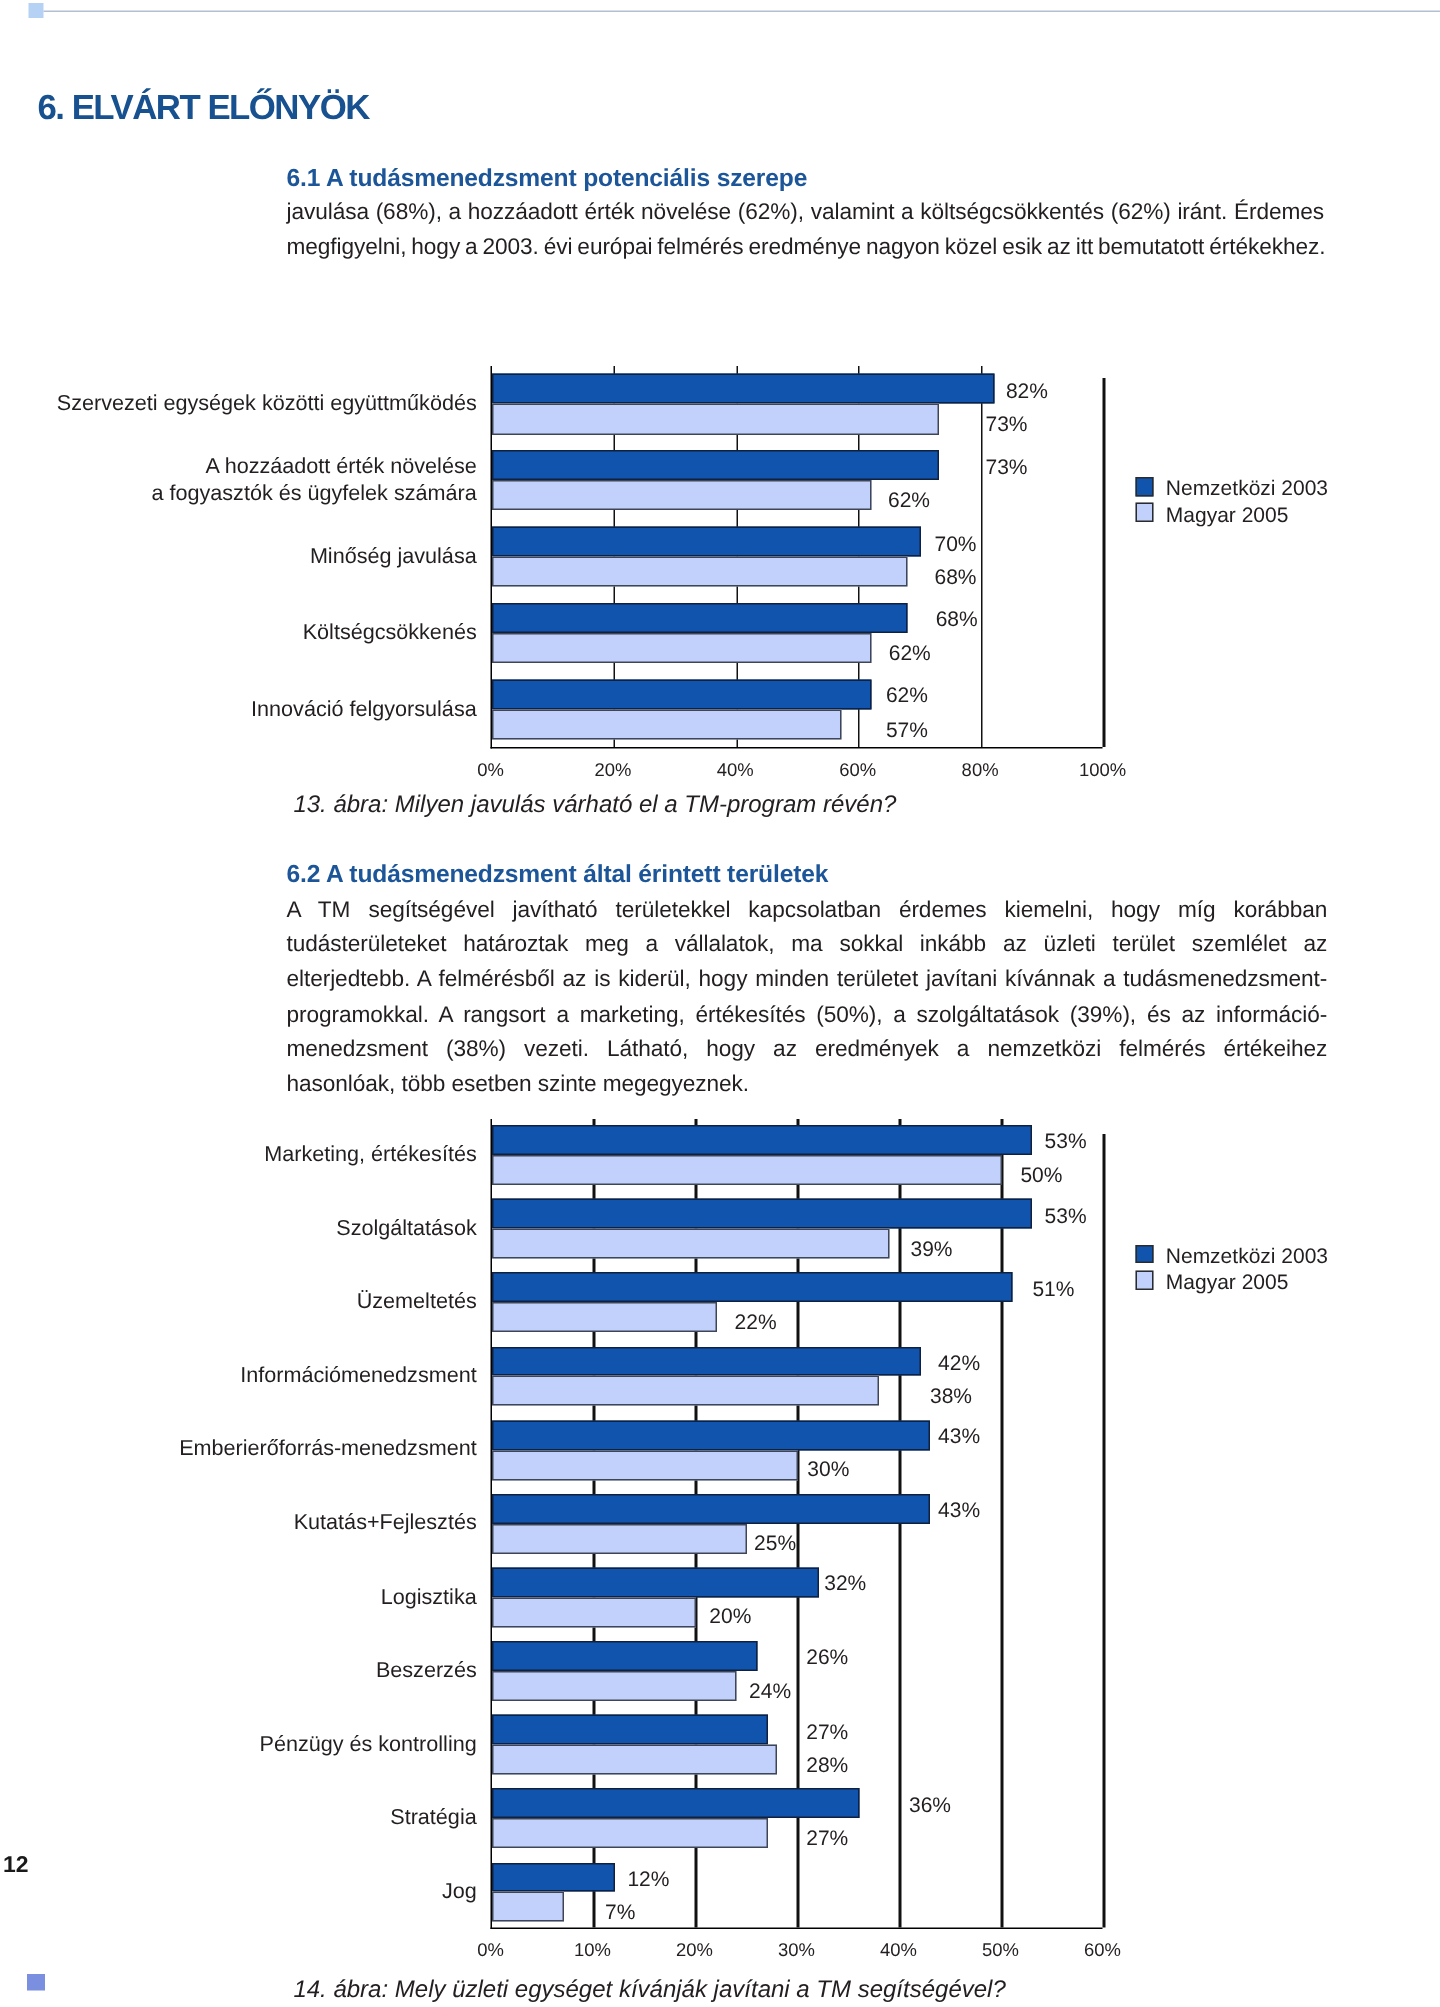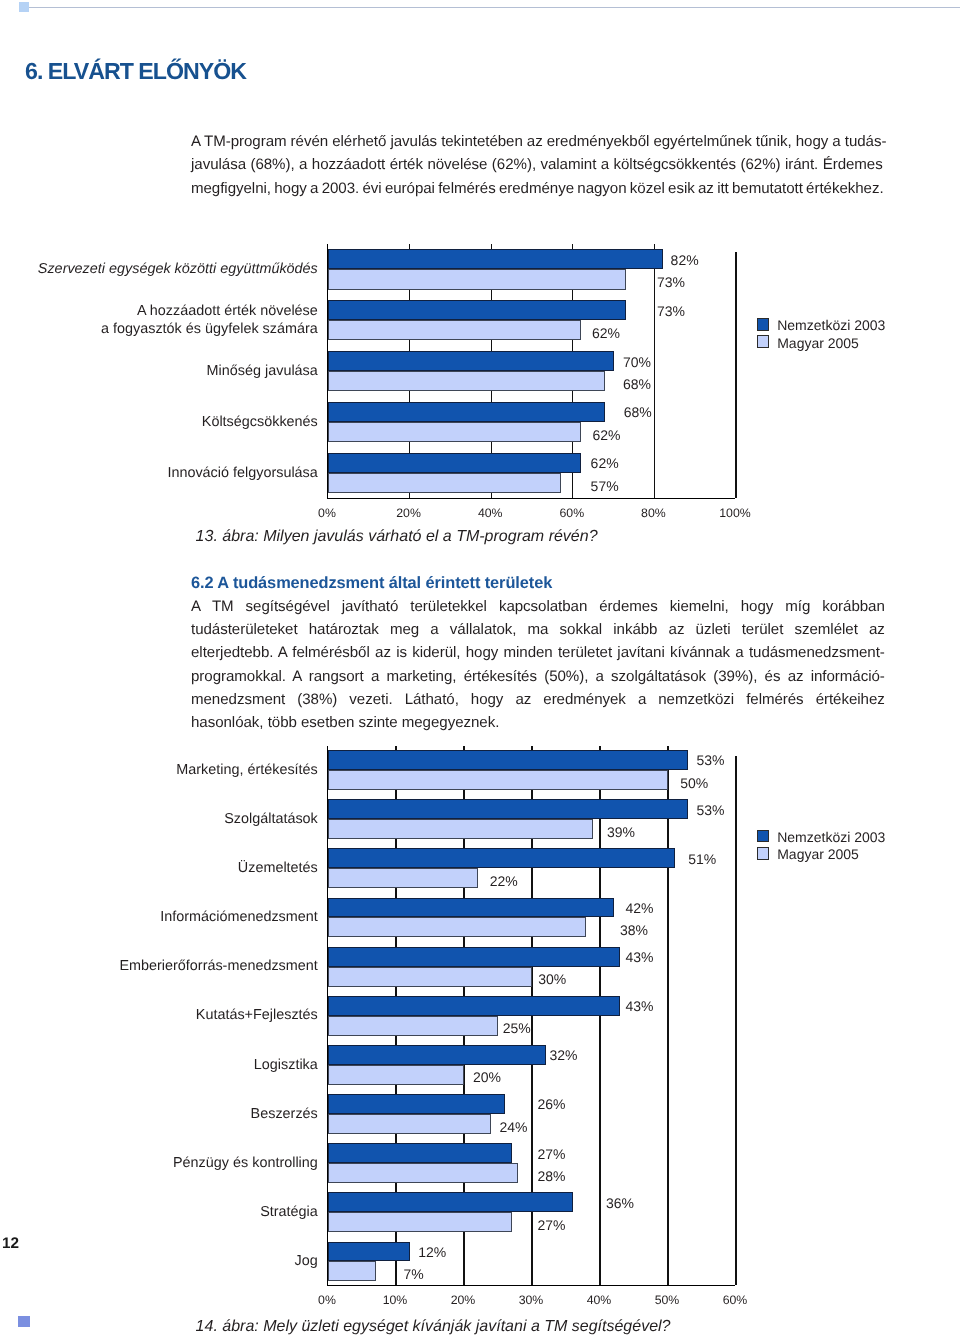--- a/index.html
+++ b/index.html
@@ -43,22 +43,24 @@
 </head>
 <body>
 
 <div class="page">
 
   <div id="header-square"></div>
   <div id="header-rule"></div>
 
   <div id="page-title">6. ELVÁRT ELŐNYÖK</div>
 
+  <div class="col" style="top:109px">
+    <div class="subhead">6.1 A tudásmenedzsment potenciális szerepe</div>
+  </div>
   <div class="col para nowrap" id="p1" style="top:130.1px">
-      <span class="ln" style="word-spacing: -0.0617188px;">A TM-program révén elérhető javulás tekintetében az eredményekből egyértelműnek tűnik, hogy a tudás-</span>
       <span class="ln" style="word-spacing: 0.309635px;">javulása (68%), a hozzáadott érték növelése (62%), valamint a költségcsökkentés (62%) iránt. Érdemes</span>
       <span class="ln" style="word-spacing: -0.857812px;">megfigyelni, hogy a 2003. évi európai felmérés eredménye nagyon közel esik az itt bemutatott értékekhez.</span>
     </div>
 
   <div class="chart" id="chart13" style="left: 0px; top: 0px; width: 960px; height: 0px;">
       <div class="plot" style="left: 327px; top: 244px; width: 408px; height: 254.5px;">
         <div class="gridline" style="left: 81.05px;"></div>
         <div class="gridline" style="left: 162.65px;"></div>
         <div class="gridline" style="left: 244.25px;"></div>
         <div class="gridline" style="left: 325.85px;"></div>
@@ -69,21 +71,21 @@
         <div class="bar s1" style="left: 0px; top: 76.35px; width: 252.96px; height: 20.1px;"></div>
         <div class="bar s0" style="left: 0px; top: 107.15px; width: 285.6px; height: 20.1px;"></div>
         <div class="bar s1" style="left: 0px; top: 127.25px; width: 277.44px; height: 20.1px;"></div>
         <div class="bar s0" style="left: 0px; top: 158.05px; width: 277.44px; height: 20.1px;"></div>
         <div class="bar s1" style="left: 0px; top: 178.15px; width: 252.96px; height: 20.1px;"></div>
         <div class="bar s0" style="left: 0px; top: 208.95px; width: 252.96px; height: 20.1px;"></div>
         <div class="bar s1" style="left: 0px; top: 229.05px; width: 232.56px; height: 20.1px;"></div>
       </div>
       <div class="val-label" style="left: 670.6px; top: 252.77px;">82%</div>
       <div class="val-label" style="left: 657px; top: 275.07px;">73%</div>
-      <div class="cat-label" style="left: 0px; width: 317.8px; top: 261.1px; font-style: italic;">
+      <div class="cat-label" style="left: 0px; width: 317.8px; top: 261.1px;">
         <div>Szervezeti egységek közötti együttműködés</div>
       </div>
       <div class="val-label" style="left: 657px; top: 303.67px;">73%</div>
       <div class="val-label" style="left: 592px; top: 325.97px;">62%</div>
       <div class="cat-label" style="left: 0px; width: 317.8px; top: 303.15px;">
         <div>A hozzáadott érték növelése</div>
         <div>a fogyasztók és ügyfelek számára</div>
       </div>
       <div class="val-label" style="left: 623px; top: 354.57px;">70%</div>
       <div class="val-label" style="left: 623px; top: 376.87px;">68%</div>

